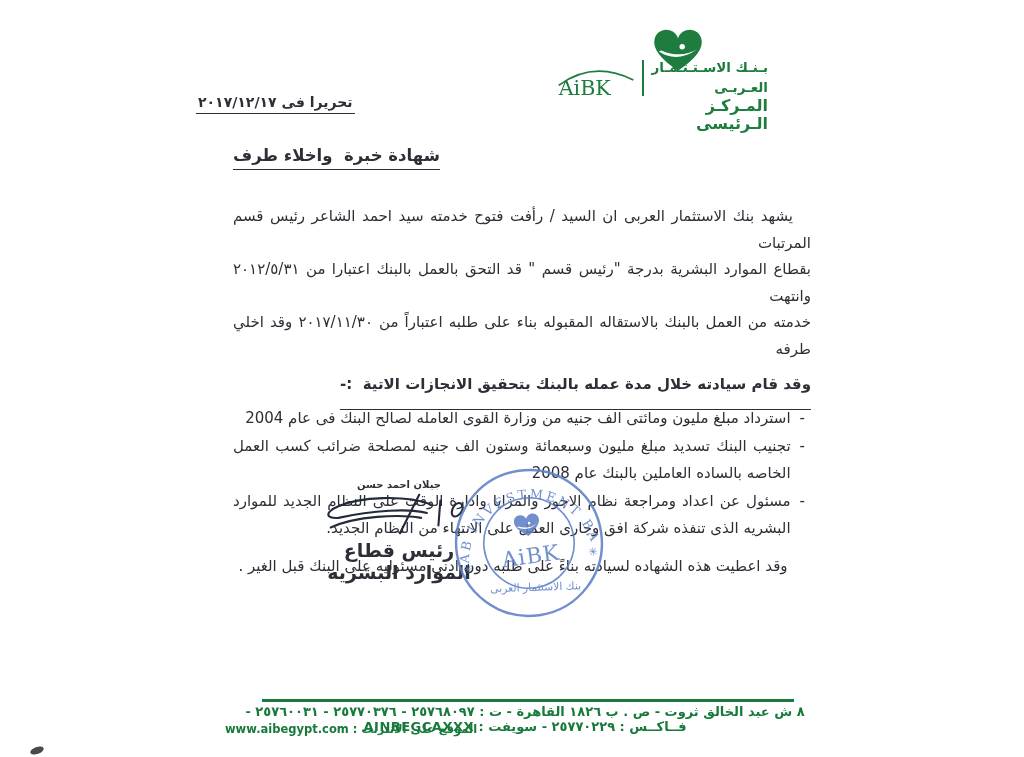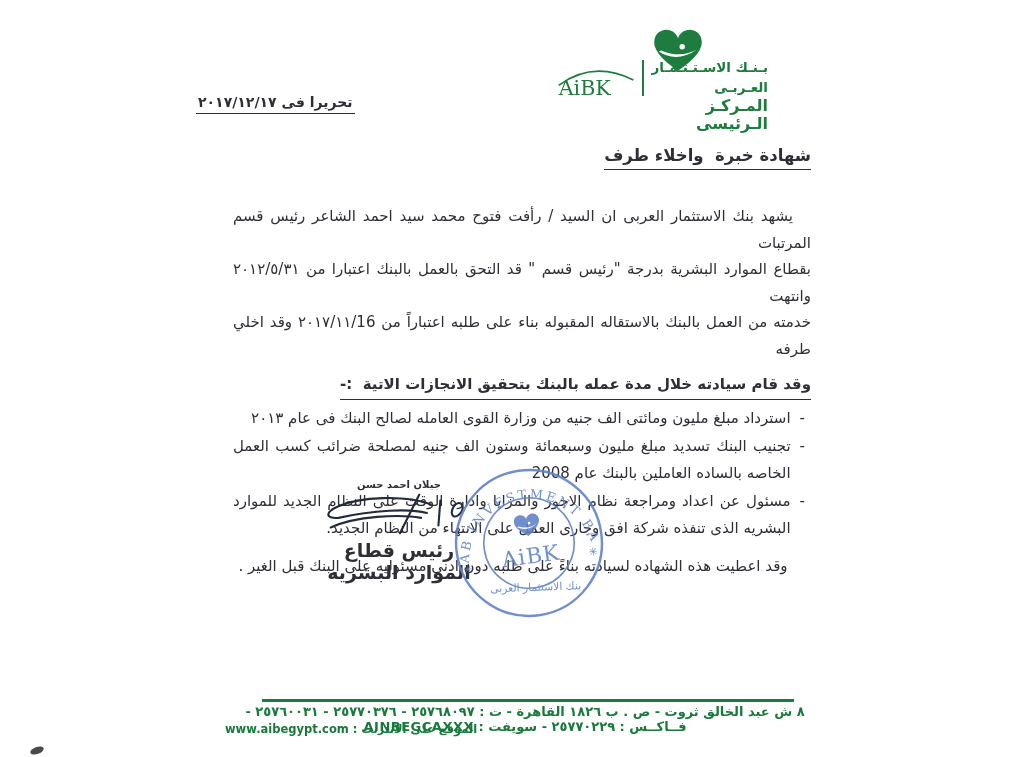--- a/index.html
+++ b/index.html
@@ -13,30 +13,30 @@
   .aibk-svg{position:absolute;left:556px;top:60px;width:80px;height:40px;}
   .logo-sep{position:absolute;left:642px;top:60px;width:2px;height:36px;background:#1d7c3e;}
   .bank-name{position:absolute;left:648px;top:57px;width:120px;
     color:#1d7c3e;font-weight:bold;direction:rtl;}
   .bank-name .l1{font-size:13.5px;line-height:20px;}
   .bank-name .l2{font-size:16px;line-height:18px;margin-left:32px;}
   
   .date-line{position:absolute;left:168px;top:94px;direction:rtl;font-weight:bold;
     font-size:14px;border-bottom:1.5px solid #2e2e36;padding:0 2px 3px 2px;margin-left:28px;}
   
-  .doc-title{position:absolute;left:233px;top:146px;width:578px;text-align:right;
+  .doc-title{position:absolute;left:233px;top:146px;width:578px;text-align:left;
     direction:rtl;font-size:16.5px;font-weight:bold;}
   .doc-title span{border-bottom:1.6px solid #2e2e36;padding-bottom:4px;white-space:pre-wrap;}
   
   .content{position:absolute;left:233px;top:203px;width:578px;direction:rtl;
     font-size:15px;line-height:26.5px;}
   .p-line{text-align:justify;text-align-last:justify;}
   .p-line.indent{text-indent:18px;}
   .achv-head{margin-top:9px;font-weight:bold;}
-  .achv-head span{border-bottom:1.6px solid #2e2e36;padding-bottom:6px;white-space:pre-wrap;}
+  .achv-head span{border-bottom:1.6px solid #2e2e36;padding-bottom:16px;white-space:pre-wrap;}
   ul.achv{list-style:none;margin:7px 0 0 0;padding:0 6px 0 0;}
   ul.achv li{display:flex;gap:9px;margin-bottom:2px;}
   ul.achv li .dash{flex:0 0 auto;}
   ul.achv li .txt{flex:1 1 auto;text-align:justify;}
   .closing{margin-top:12px;text-indent:18px;text-align:center;}
   
   .sig-block{position:absolute;left:308px;top:479px;width:182px;text-align:center;direction:rtl;}
   .sig-name{font-weight:bold;font-size:10px;}
   .sig-svg{width:168px;height:50px;margin-top:-1px;}
   .sig-title{font-weight:bold;font-size:19px;margin-top:-4px;}
@@ -76,32 +76,32 @@
     <div class="l2">المـركـز الـرئيسى</div>
   </div>
 
   <div class="date-line">تحريرا فى ٢٠١٧/١٢/١٧</div>
 
   <div class="doc-title">
     <span>شهادة خبرة  واخلاء طرف</span>
   </div>
 
   <div class="content">
-    <div class="p-line indent">يشهد بنك الاستثمار العربى ان السيد /  رأفت فتوح محمد سيد احمد الشاعر رئيس قسم المرتبات</div>
+    <div class="p-line indent">يشهد بنك الاستثمار العربى ان السيد /  رأفت فتوح خدمته سيد احمد الشاعر رئيس قسم المرتبات</div>
     <div class="p-line">بقطاع الموارد البشرية بدرجة "رئيس قسم " قد التحق بالعمل بالبنك اعتبارا من ٢٠١٢/٥/٣١ وانتهت</div>
-    <div class="p-line">خدمته من العمل بالبنك بالاستقاله المقبوله بناء على طلبه اعتباراً من ٢٠١٧/١١/16 وقد اخلي طرفه</div>
+    <div class="p-line">خدمته من العمل بالبنك بالاستقاله المقبوله بناء على طلبه اعتباراً من ٢٠١٧/١١/٣٠ وقد اخلي طرفه</div>
 
     <div class="achv-head">
       <span>وقد قام سيادته خلال مدة عمله بالبنك بتحقيق الانجازات الاتية  :-</span>
     </div>
 
     <ul class="achv">
       <li>
         <span class="dash">-</span>
-        <span class="txt">استرداد مبلغ مليون ومائتى الف جنيه من وزارة القوى العامله لصالح البنك فى عام ٢٠١٣</span>
+        <span class="txt">استرداد مبلغ مليون ومائتى الف جنيه من وزارة القوى العامله لصالح البنك فى عام 2004</span>
       </li>
       <li>
         <span class="dash">-</span>
         <span class="txt">تجنيب البنك تسديد مبلغ مليون وسبعمائة وستون الف جنيه لمصلحة ضرائب كسب العمل الخاصه بالساده العاملين بالبنك عام 2008</span>
       </li>
       <li>
         <span class="dash">-</span>
         <span class="txt">مسئول عن اعداد ومراجعة نظام الاجور والمزايا وادارة الوقت على النظام الجديد للموارد البشريه الذى تنفذه شركة افق وجارى العمل على الانتهاء من النظام الجديد.</span>
       </li>
     </ul>

